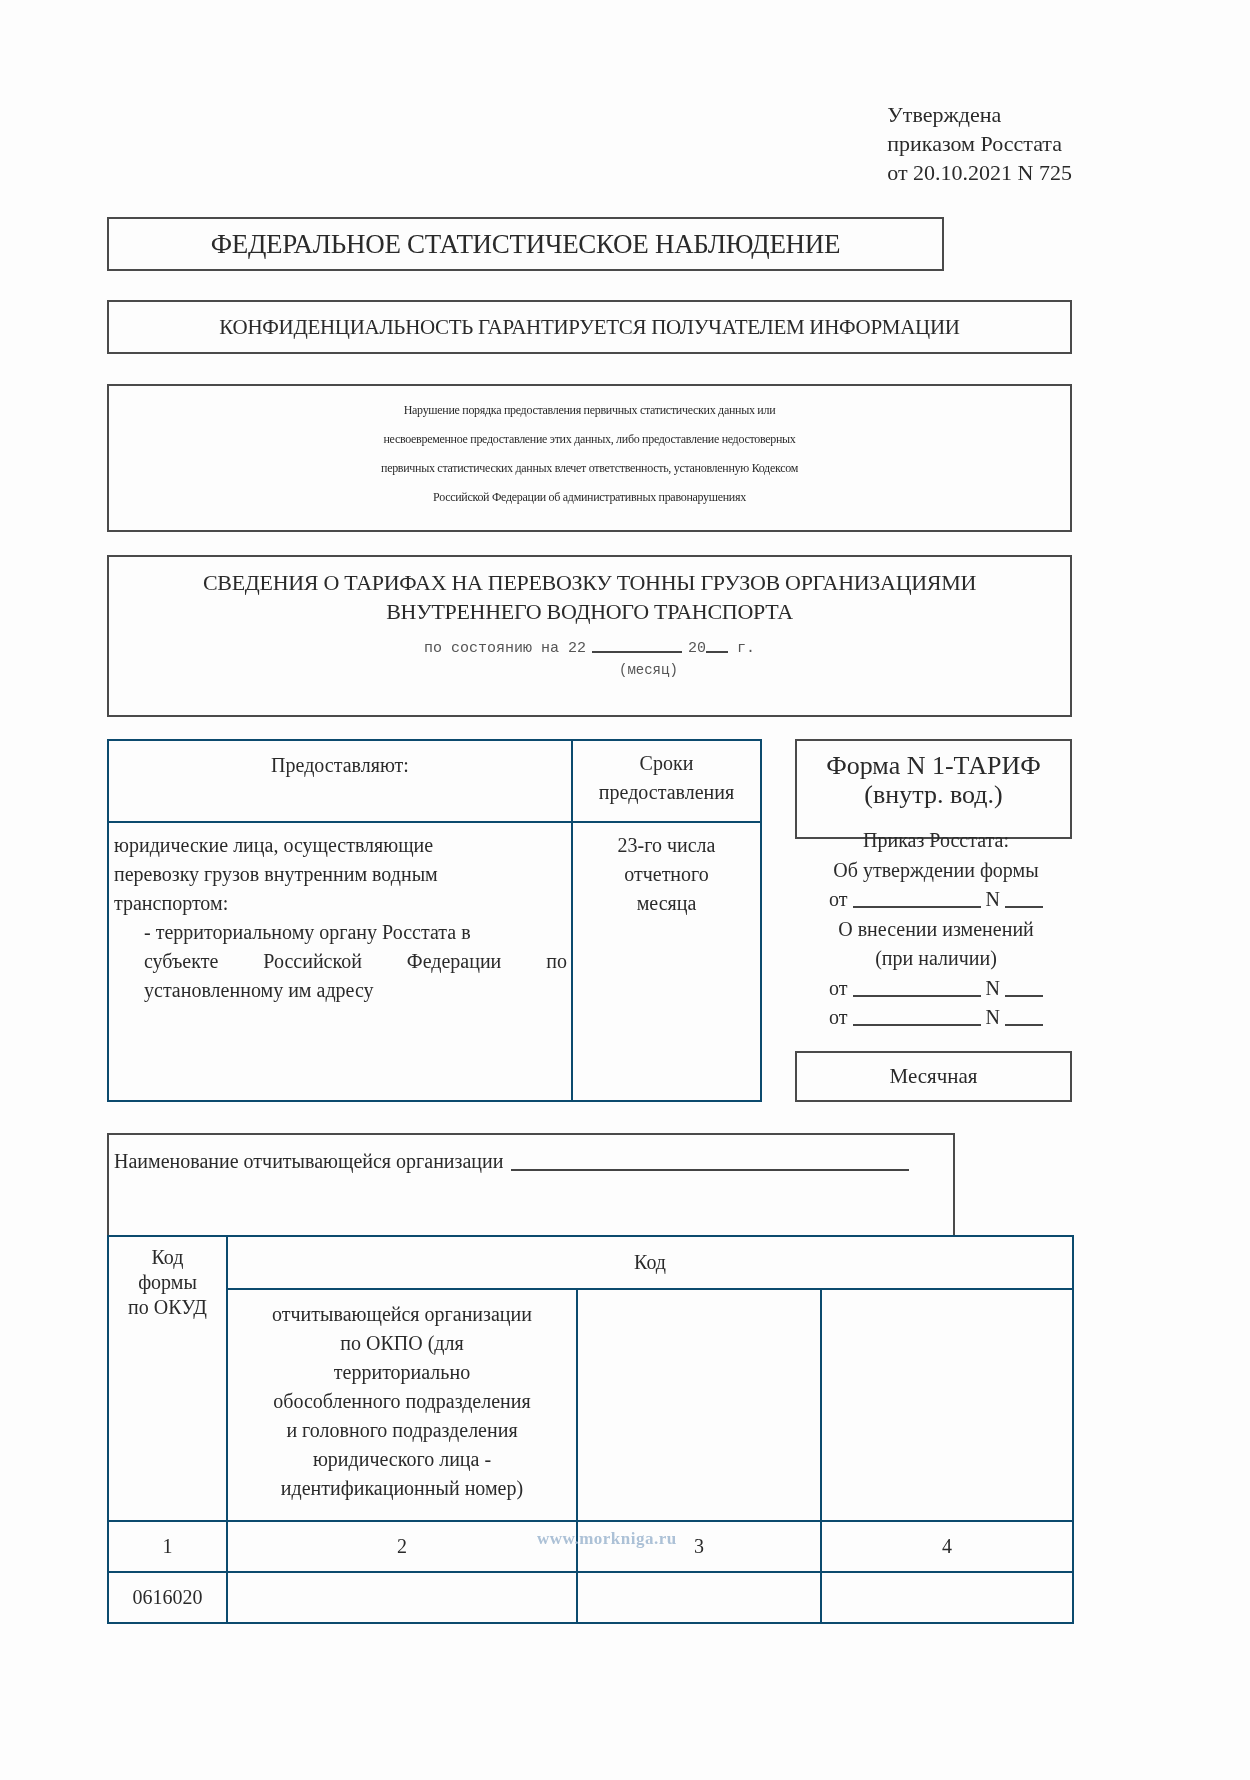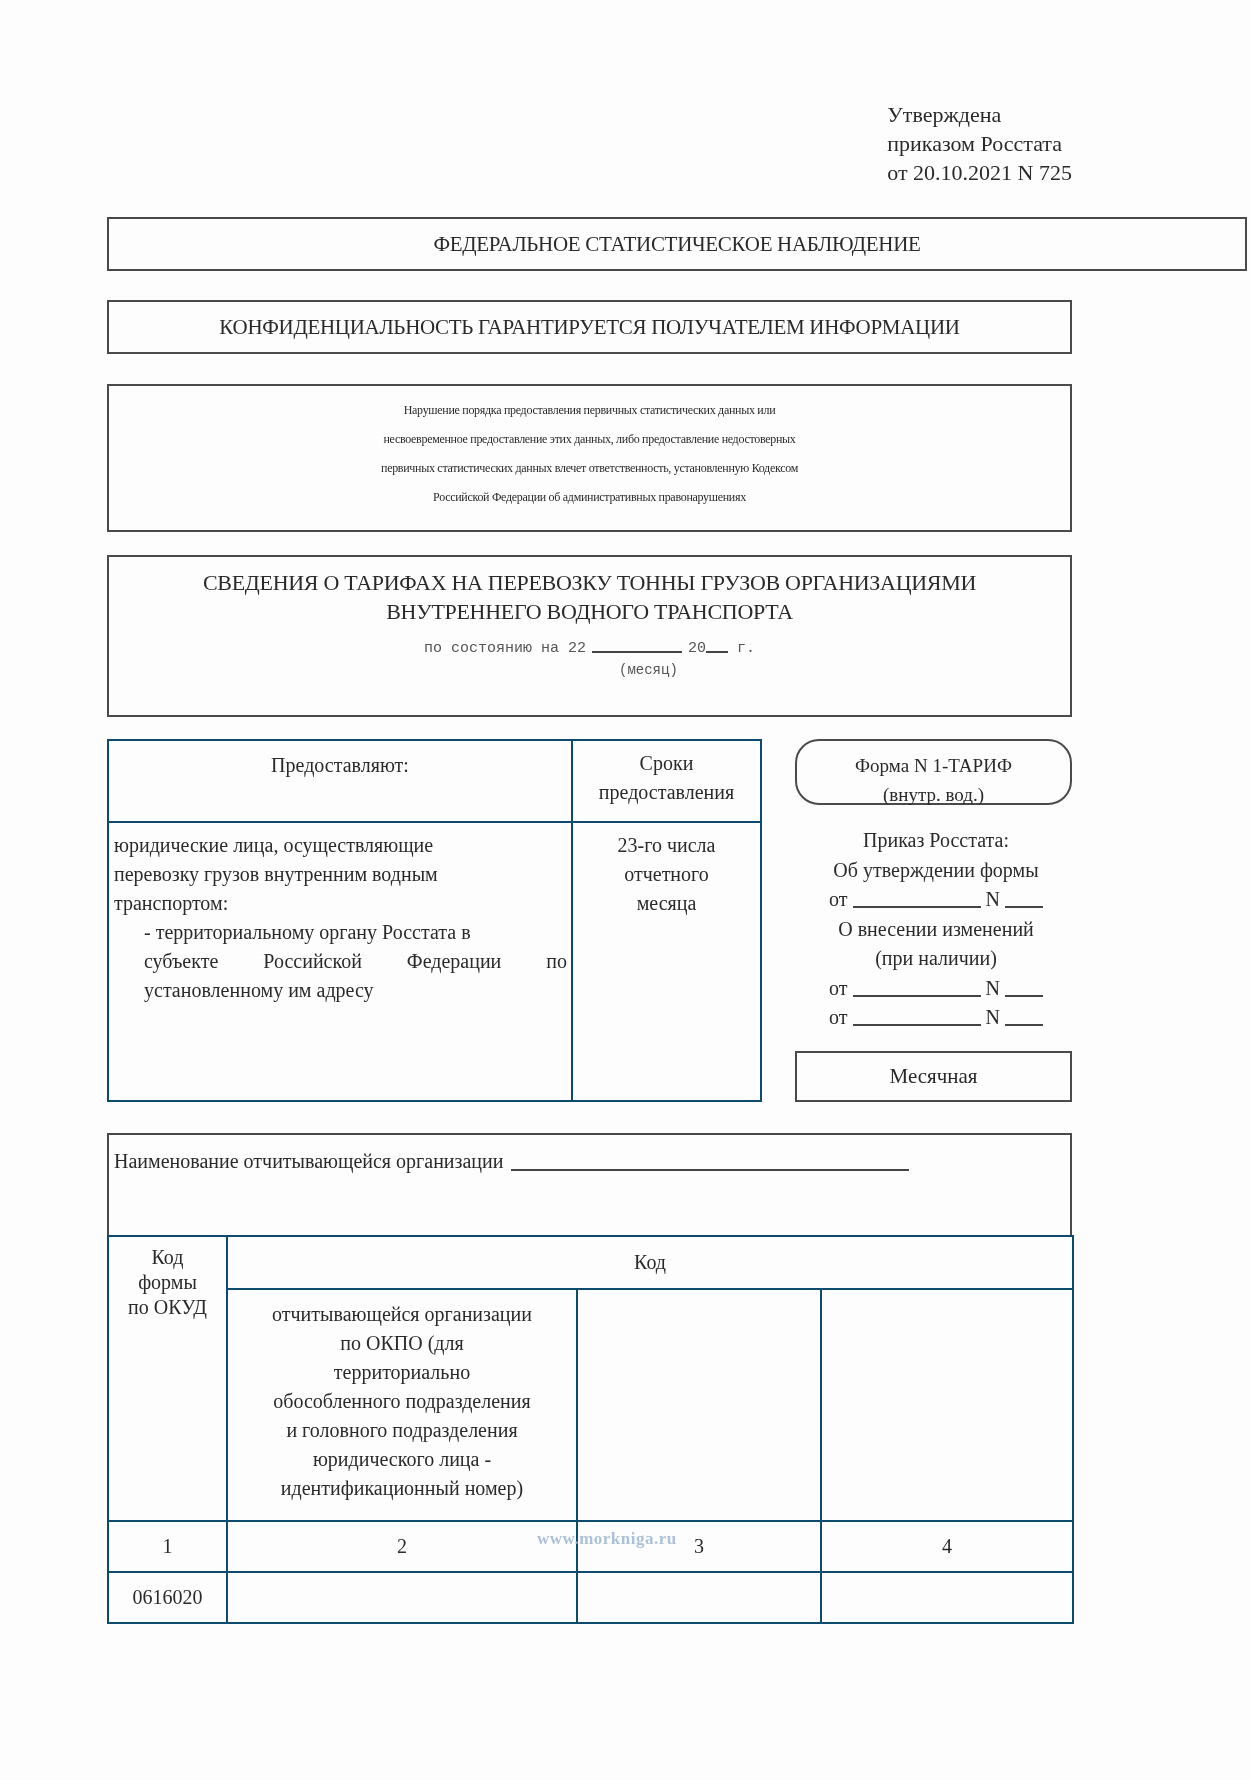--- a/index.html
+++ b/index.html
@@ -2,41 +2,41 @@
 <html><head>
 <meta charset="utf-8">
 <style>
   html, body { margin:0; padding:0; background:#fdfdfd; }
   body { width:1250px; height:1780px; position:relative; overflow:hidden;
          font-family:"Liberation Serif","DejaVu Serif",serif; color:#2a2a2a; }
   .abs { position:absolute; box-sizing:border-box; }
   .box { border:2px solid #4a4a4a; background:#fdfdfd; }
   .center { text-align:center; }
   .approved { right:178px; top:100px; text-align:left; font-size:22px; line-height:29px; }
-  .title1 { left:107px; top:217px; width:1140px; height:54px; font-size:21px; display:flex; align-items:center; justify-content:center; letter-spacing:-0.3px; }
+  .title1 { left:107px; top:217px; width:837px; height:54px; font-size:27px; display:flex; align-items:center; justify-content:center; letter-spacing:-0.3px; }
   .title2 { left:107px; top:300px; width:965px; height:54px; font-size:21px; display:flex; align-items:center; justify-content:center; letter-spacing:-0.3px; }
   .notice { left:107px; top:384px; width:965px; height:148px; font-size:12px; line-height:29px; padding-top:10px; letter-spacing:-0.3px; }
   .report-title { left:107px; top:555px; width:965px; height:162px; }
   .report-title .t { font-size:22px; line-height:29px; padding-top:11px; letter-spacing:-0.3px; }
   .as-of { font-family:"Liberation Mono","DejaVu Sans Mono",monospace; font-size:15px; color:#555; margin-top:14px; position:relative;text-align:center; }
   .as-of .blank { display:inline-block; width:90px; border-bottom:2px solid #444; margin:0 6px; vertical-align:-1px; }
   .as-of .blank-sm { display:inline-block; width:22px; border-bottom:2px solid #444; vertical-align:-1px; }
   .as-of .month { font-size:14px; position:absolute; left:510px; top:22px; color:#555; }
 
   table.grid { border-collapse:collapse; position:absolute; table-layout:fixed; }
   table.grid td { border:2px solid #0c4a6e; vertical-align:top; padding:0; }
 
   .provide { left:107px; top:739px; width:653px; height:363px; }
   .provide td { font-size:20px; line-height:29px; }
-  .form-box { left:795px; top:739px; width:277px; height:66px; font-size:19px; line-height:29px; padding-top:10px;border-radius:24px; }
+  .form-box { left:795px; top:739px; width:277px; height:100px; font-size:26px; line-height:29px; padding-top:10px; }
   .order { left:786px; top:826px; width:300px; font-size:20px; line-height:29.5px; }
   .order .ln { display:inline-block; border-bottom:2px solid #444; vertical-align:-2px; }
   .monthly { left:795px; top:1051px; width:277px; height:51px; font-size:21px; display:flex; align-items:center; justify-content:center; }
 
-  .org { left:107px; top:1133px; width:965px; height:104px; }
+  .org { left:107px; top:1133px; width:848px; height:104px; }
   .org .row { height:52px; border-bottom:2px solid #4a4a4a; font-size:20px; padding-left:5px; display:flex; align-items:center; box-sizing:border-box; }
   .org .row:last-child { border-bottom:none; }
   .org .fill { display:inline-block; border-bottom:2px solid #444; height:18px; margin-left:8px; }
 
   .codes td { font-size:20px; line-height:29px; text-align:center; }
   .watermark { left:537px; top:1529px; font-size:17px; color:#9fb7d0; font-weight:bold; letter-spacing:0.5px; opacity:0.85; }
 </style>
 </head>
 <body>
 

